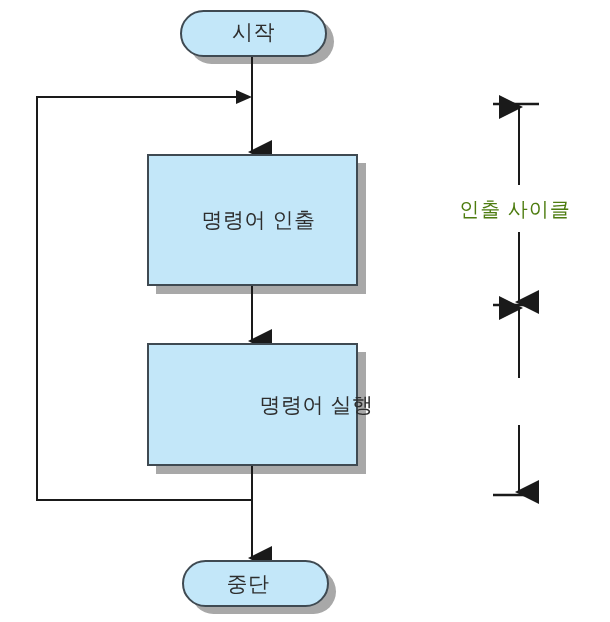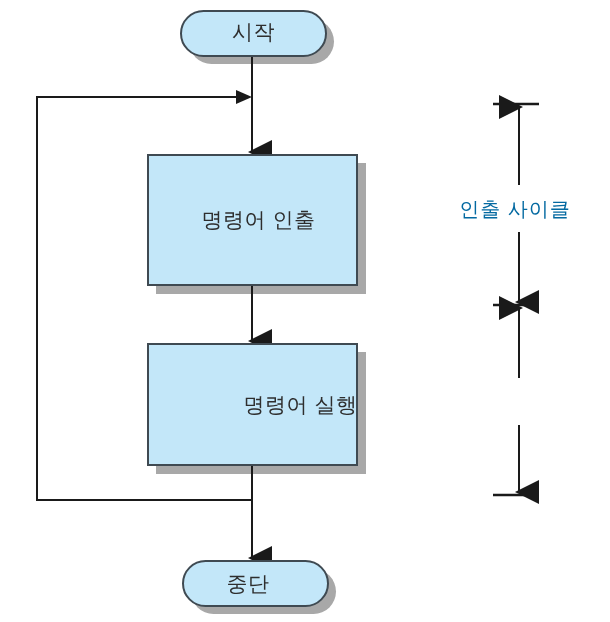--- a/index.html
+++ b/index.html
@@ -35,21 +35,21 @@
     font-size: 21px;
     letter-spacing: 0.5px;
     white-space: nowrap;
     pointer-events: none;
   }
   .bracket-label {
     position: absolute;
     display: flex;
     align-items: center;
     justify-content: center;
-    color: #0369a1;
+    color: #4d7c0f;
     font-size: 20px;
     letter-spacing: 1px;
     white-space: nowrap;
   }
 </style>
 </head>
 <body>
 
 <div id="diagram-root">
 
@@ -94,20 +94,20 @@
 
     <line x1="519" y1="378" x2="519" y2="308" stroke="#1a1a1a" stroke-width="2" marker-end="url(#arrow-down)"></line>
 
     <line x1="519" y1="425" x2="519" y2="492" stroke="#1a1a1a" stroke-width="2" marker-end="url(#arrow-down)"></line>
   </svg>
 
   <div class="node-label" style="left:181px; top:11px; width:145px; height:41px;">시작</div>
 
   <div class="node-label" style="left:148px; top:155px; width:221px; height:130px;">명령어 인출</div>
 
-  <div class="node-label" style="left:148px; top:344px; width:225px; height:121px;padding-left:40px;">명령어 실행</div>
+  <div class="node-label" style="left:164px; top:344px; width:225px; height:121px;padding-left:40px;">명령어 실행</div>
 
   <div class="node-label" style="left:183px; top:561px; width:130px; height:45px;">중단</div>
 
   <div class="bracket-label" style="left:420px; top:193px; width:190px; height:32px;">인출 사이클</div>
 
 
 </div>
 
 </body></html>

